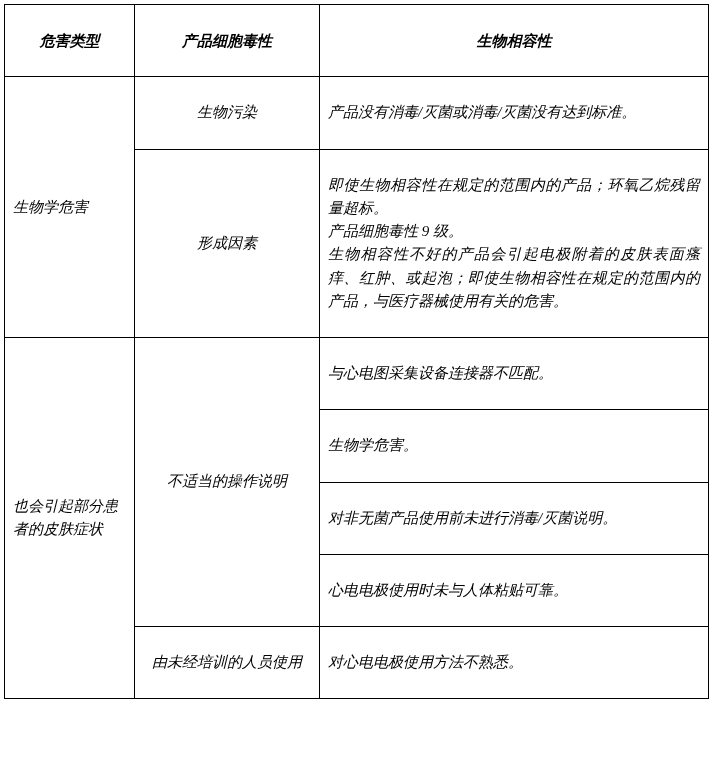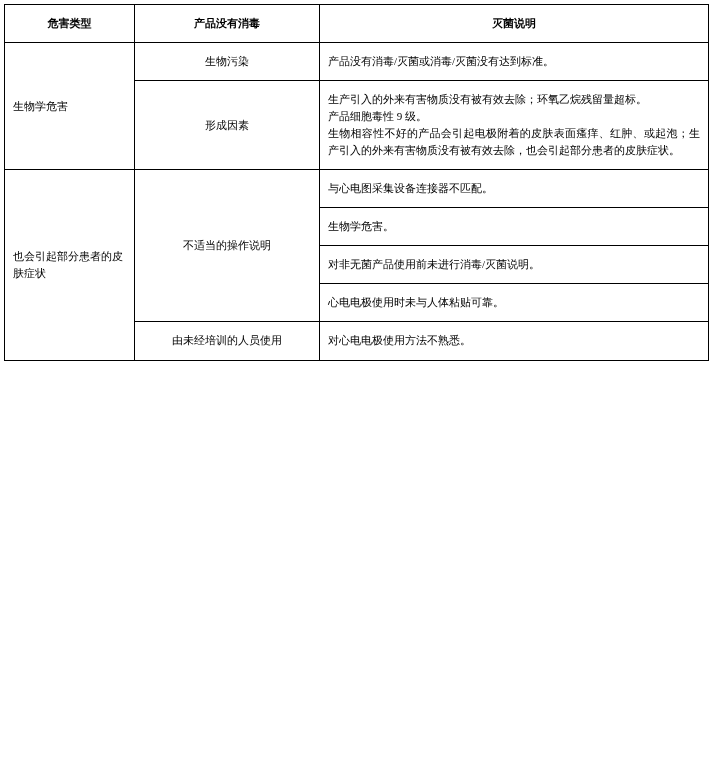--- a/index.html
+++ b/index.html
@@ -21,23 +21,24 @@
   }
   table.hazard-table {
     border-collapse: collapse;
     width: 705px;
     margin: 4px 0 0 4px;
     table-layout: fixed;
   }
   table.hazard-table td, table.hazard-table th {
     border: 1px solid #000000;
     vertical-align: middle;
-    padding: 10px 8px;
-    font-size: 11px;
+    padding: 24px 8px;
+    font-size: 15px;
     line-height: 1.55;
+    font-style: italic;
   }
   thead th {
     text-align: center;
     font-weight: bold;
     font-size: 16.5px;
     padding: 10px 6px;
     font-family: "Liberation Sans", "DejaVu Sans", sans-serif;
   }
   .col-a { width: 130px; }
   .col-b { width: 185px; }
@@ -65,40 +66,40 @@
 <div class="sheet">
   <table class="hazard-table">
     <colgroup>
       <col class="col-a">
       <col class="col-b">
       <col class="col-c">
     </colgroup>
     <thead>
       <tr>
         <th>危害类型</th>
-        <th>产品没有消毒</th>
-        <th>灭菌说明</th>
+        <th>产品细胞毒性</th>
+        <th>生物相容性</th>
       </tr>
     </thead>
     <tbody>
 
       <tr>
         <td class="cat" rowspan="2">生物学危害</td>
         <td class="sub">生物污染</td>
         <td class="fac">
           <p>产品没有消毒/灭菌或消毒/灭菌没有达到标准。</p>
         </td>
       </tr>
 
       <tr>
         <td class="sub">形成因素</td>
         <td class="fac">
-          <p>生产引入的外来有害物质没有被有效去除；环氧乙烷残留量超标。</p>
+          <p>即使生物相容性在规定的范围内的产品；环氧乙烷残留量超标。</p>
           <p>产品细胞毒性 9 级。</p>
-          <p>生物相容性不好的产品会引起电极附着的皮肤表面瘙痒、红肿、或起泡；生产引入的外来有害物质没有被有效去除，也会引起部分患者的皮肤症状。</p>
+          <p>生物相容性不好的产品会引起电极附着的皮肤表面瘙痒、红肿、或起泡；即使生物相容性在规定的范围内的产品，与医疗器械使用有关的危害。</p>
         </td>
       </tr>
 
       <tr>
         <td class="cat" rowspan="5">也会引起部分患者的皮肤症状</td>
         <td class="sub" rowspan="4">不适当的操作说明</td>
         <td class="fac">
           <p>与心电图采集设备连接器不匹配。</p>
         </td>
       </tr>

